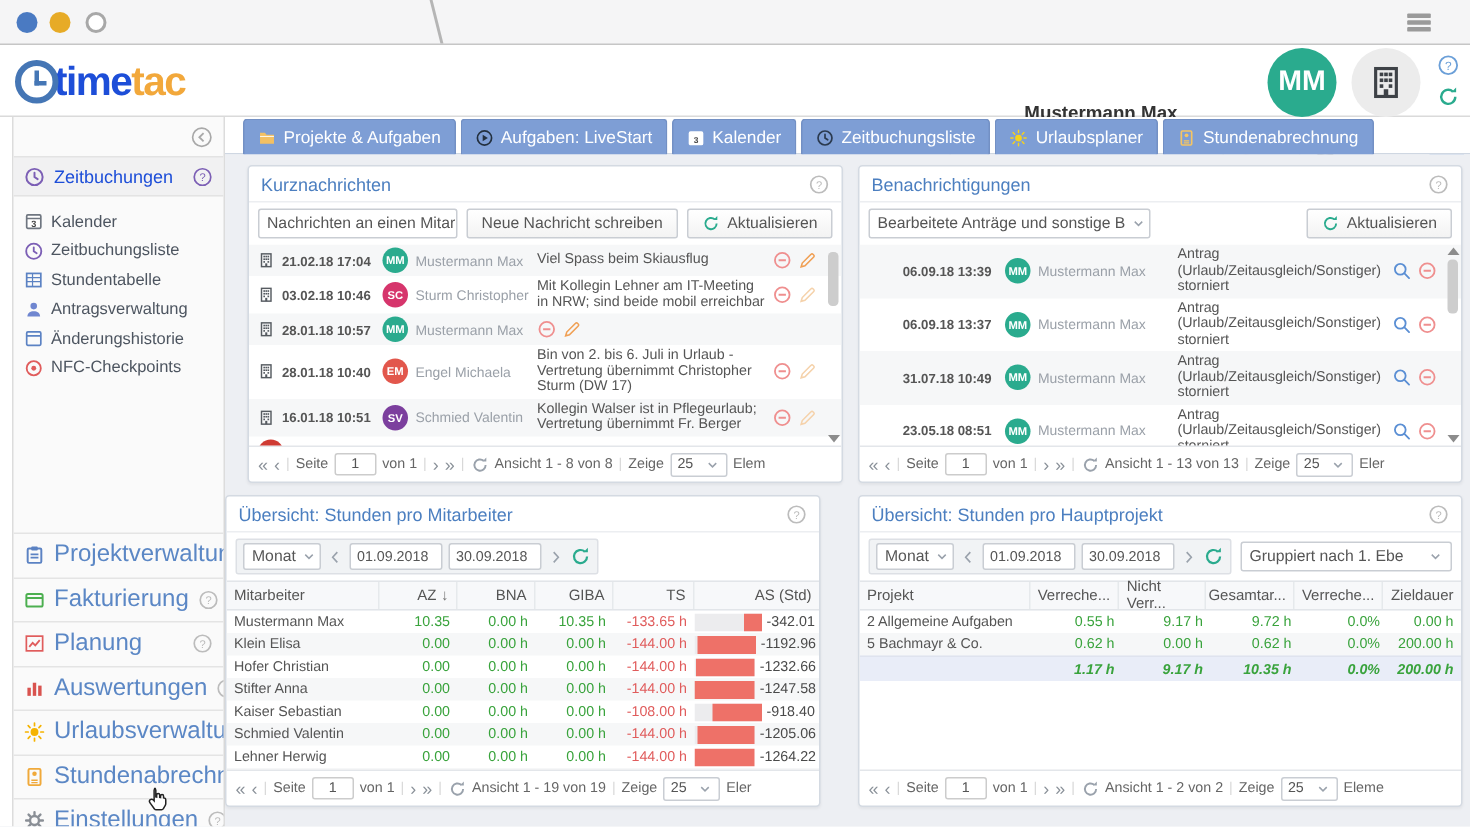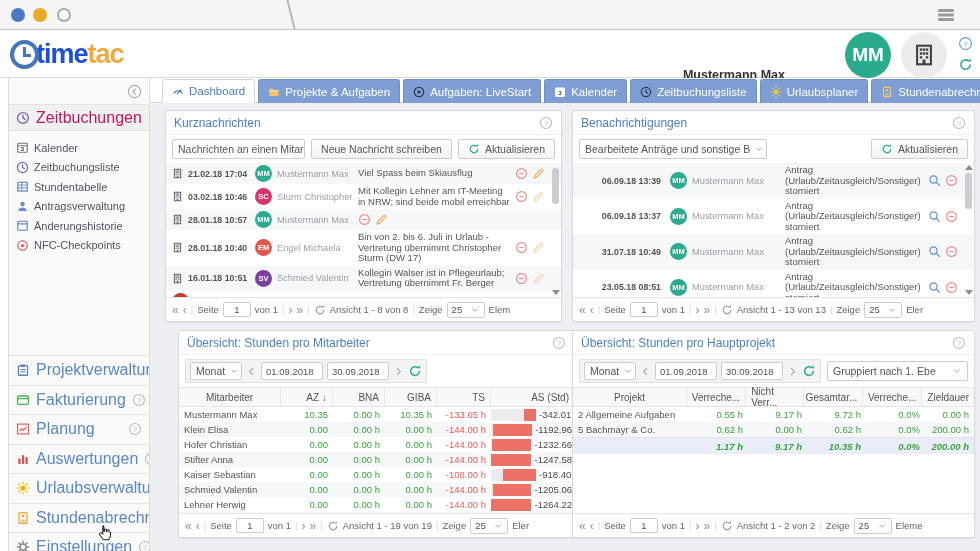--- a/index.html
+++ b/index.html
@@ -43,21 +43,21 @@
   #ic-refresh-top{top:57px;color:#2aab8e}
   #ic-power-top{top:78px;color:#e05c5c}
   .bulb-box{position:absolute;left:953px;top:95px;width:23px;height:26px;background:#7fa7e2;border-radius:3px;color:#fff;display:flex;align-items:center;justify-content:center}
   .bulb-box .ico{width:13px;height:13px}
 
   
   #sidebar{position:absolute;left:8px;top:78px;width:142px;height:473px;background:#fafafa;border-left:1px solid #dcdcdc;border-right:1px solid #dcdcdc;overflow:hidden}
   .side-collapse{position:absolute;right:7px;top:6px;width:15px;height:15px;color:#a9a9a9}
   .side-sec-head{position:absolute;top:26px;left:0;right:0;height:27px;background:#f1f1f2;border-top:1px solid #e3e3e3;border-bottom:1px solid #e3e3e3;display:flex;align-items:center;gap:6px;padding:0 7px}
   .side-sec-head .ico{width:14px;height:14px;color:#7c5fb5}
-  .side-sec-head .label{color:#be185d;font-size:16px}
+  .side-sec-head .label{color:#1d4ed8;font-size:12px}
   .help-ic{margin-left:auto;width:14px;height:14px;color:#bcbcbc}
   .side-items{position:absolute;top:60px;left:0;right:0;display:flex;flex-direction:column}
   .side-item{height:19.5px;display:flex;align-items:center;gap:5px;padding:0 7px;font-size:11px;color:#4d5560;cursor:pointer}
   .side-item .ico{width:13px;height:13px}
   .side-sections{position:absolute;top:277px;left:0;right:0;display:flex;flex-direction:column}
   .side-section{height:29.5px;border-top:1px solid #e4e4e4;display:flex;align-items:center;gap:6px;padding:0 7px;cursor:pointer}
   .side-section .ico{width:14px;height:14px}
   .side-section .label{color:#5b87c5;font-size:16px}
 
   
@@ -65,21 +65,21 @@
   .tab{display:flex;align-items:center;gap:5px;height:24px;padding:0 9px;font-size:11.5px;border-radius:3px 3px 0 0;margin-bottom:-1px;white-space:nowrap;cursor:pointer}
   .tab .ico{width:12px;height:12px}
   .tab.active{background:#fff;border:1px solid #cfd7e2;border-bottom:1px solid #fff;color:#4a7ebb}
   .tab:not(.active){background:#7e9ed5;border:1px solid #7390c4;border-bottom:none;color:#fff}
 
   
   #content{position:absolute;left:150px;top:103px;width:830px;height:448px;background:#edeff3}
   .panel{position:absolute;background:#fff;border:1px solid #d4dae2;border-radius:3px;display:flex;flex-direction:column;overflow:hidden;box-shadow:0 1px 2px rgba(0,0,0,.05)}
   #panel-messages{left:15px;top:7px;width:397px;height:212px}
   #panel-notifications{left:422px;top:7px;width:403px;height:212px}
-  #panel-employee{left:28px;top:227px;width:397px;height:208px}
+  #panel-employee{left:0;top:227px;width:397px;height:208px}
   #panel-project{left:422px;top:227px;width:403px;height:208px}
   .p-head{flex:0 0 24px;display:flex;align-items:center;justify-content:space-between;padding:0 8px;color:#4c7fc0;font-size:12px;border-bottom:1px solid #eceef1}
   .p-tools{display:flex;align-items:center;gap:6px;padding:4px 6px}
   .sel{display:flex;align-items:center;justify-content:space-between;border:1px solid #c9cdd3;border-radius:2px;background:#fff;height:20px;padding:0 5px;font-size:10.5px;color:#555;gap:4px;white-space:nowrap;overflow:hidden;cursor:pointer}
   .sel .chev{width:10px;height:10px;color:#9aa2ac}
   .sel-wide{width:188px}
   .btn{display:flex;align-items:center;gap:5px;border:1px solid #c9cdd3;border-radius:2px;background:linear-gradient(#fff,#f3f3f3);height:20px;padding:0 9px;font-size:10.5px;color:#555;white-space:nowrap;cursor:pointer}
   .btn .ico{width:12px;height:12px;color:#2aab8e}
   .push{margin-left:auto}
 
@@ -116,21 +116,21 @@
 
   
   .ctrl-group{display:flex;align-items:center;gap:4px;background:#f1f3f5;border:1px solid #dde0e5;border-radius:2px;padding:2px 4px}
   .sel-period{width:52px;height:18px}
   .date-box{width:62px;height:18px;border:1px solid #c9cdd3;border-radius:2px;background:#fff;font-size:9.5px;color:#555;display:flex;align-items:center;padding:0 4px}
   .nav-chev{width:11px;height:11px;color:#9aa2ac;cursor:pointer}
   .grp-refresh{width:14px;height:14px;color:#2aab8e;cursor:pointer}
   .sel-group{width:150px;height:20px}
   .tbl-head{display:flex;background:#f7f8fa;border-top:1px solid #e2e5e9;border-bottom:1px solid #e2e5e9;height:20px;align-items:stretch;font-size:10px;color:#555}
   .th{padding:0 5px;border-right:1px solid #e6e9ec;display:flex;align-items:center;justify-content:flex-end;gap:3px;cursor:pointer}
-  .th:first-of-type{justify-content:center}
+  .th:first-of-type{justify-content:flex-start}
   .th:last-of-type{border-right:none;flex:1}
   #emp-head .th:nth-of-type(1){width:102px}
   #emp-head .th:nth-of-type(2){width:52px}
   #emp-head .th:nth-of-type(3){width:52px}
   #emp-head .th:nth-of-type(4){width:52px}
   #emp-head .th:nth-of-type(5){width:54px}
   #prj-head .th:nth-of-type(1){width:116px}
   #prj-head .th:nth-of-type(2),#prj-head .th:nth-of-type(3),#prj-head .th:nth-of-type(4),#prj-head .th:nth-of-type(5){width:59px}
   .sort-arrow{display:none;color:#777}
   .sort-arrow.show{display:inline}
@@ -451,29 +451,20 @@
             <circle cx="8" cy="8" r="6.3" fill="none" stroke="currentColor" stroke-width="1.3"></circle>
             <text x="8" y="11.2" font-size="8.5" text-anchor="middle" fill="currentColor" font-family="Liberation Sans,sans-serif">?</text>
           </svg>
         </span>
       </div>
     </div>
 </div>
 
 <div id="tabbar">
 
-    <div class="tab active">
-      <span class="ico" style="color: rgb(74, 126, 187);">
-        <svg viewBox="0 0 16 16" xmlns="http://www.w3.org/2000/svg">
-          <path d="M2.4 11.5a6 6 0 0 1 11.2 0" fill="none" stroke="currentColor" stroke-width="1.6"></path>
-          <path d="M7.2 11.5L12 6.4" stroke="currentColor" stroke-width="1.6" stroke-linecap="round"></path>
-        </svg>
-      </span>
-      <span>Dashboard</span>
-    </div>
 
     <div class="tab">
       <span class="ico" style="color: rgb(243, 192, 99);">
         <svg viewBox="0 0 16 16" xmlns="http://www.w3.org/2000/svg">
           <path d="M1.8 3.4h4.4l1.4 1.8h6.6v8H1.8z" fill="currentColor"></path>
           <path d="M1.8 6.6h12.4" stroke="#fff" stroke-width="0.8"></path>
         </svg>
       </span>
       <span>Projekte &amp; Aufgaben</span>
     </div>

